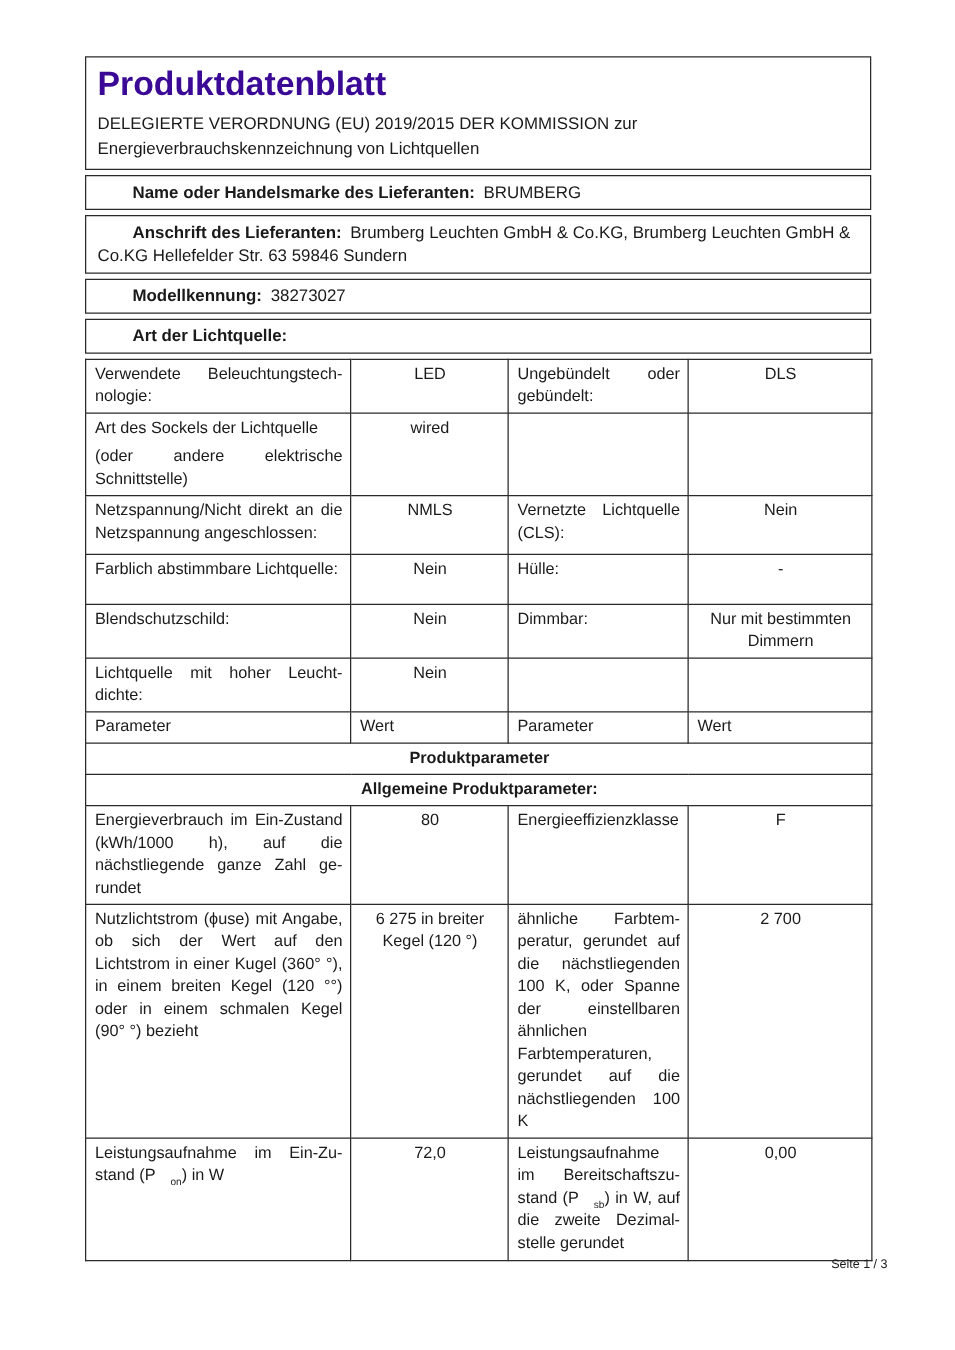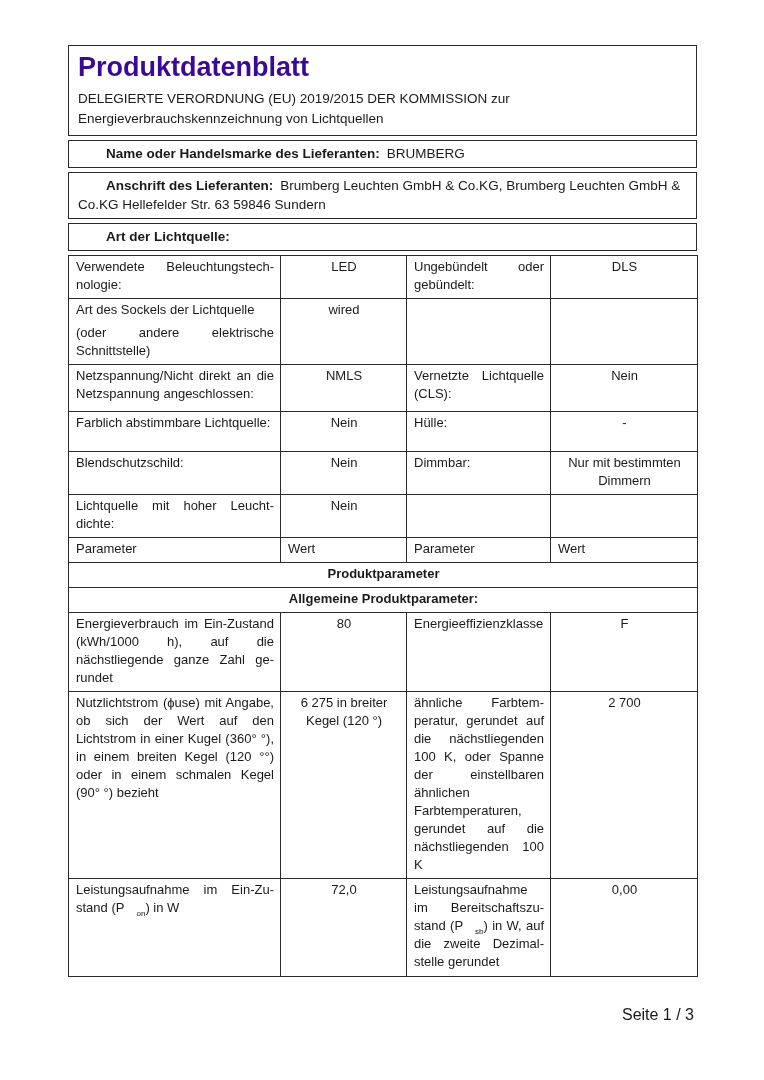--- a/index.html
+++ b/index.html
@@ -50,22 +50,22 @@
   td.label-cell { text-align: justify; }
   td.value-cell { text-align: center; }
   td.span-header { text-align: center; font-weight: 700; padding-top: 1px; padding-bottom: 1px; }
   td.col-header { padding-top: 1px; padding-bottom: 1px; }
   .para-gap { margin-top: 5px; }
   sub { font-size: 0.62em; line-height: 0; margin-left: 12px; }
 
   .footer {
     position: absolute;
     top: 1006px;
-    right: 70px;
-    font-size: 16px;
+    right: 54px;
+    font-size: 10px;
     color: #1a1a1a;
   }
 </style>
 </head>
 <body>
 
 <div class="sheet">
   <div class="content">
 
     <div class="box title-box">
@@ -75,20 +75,23 @@
     </div>
 
     <div class="box">
       <span class="lbl">Name oder Handelsmarke des Lieferanten:</span><span class="val">BRUMBERG</span>
     </div>
 
     <div class="box">
       <span class="lbl">Anschrift des Lieferanten:</span><span class="val">Brumberg Leuchten GmbH &amp; Co.KG, Brumberg Leuchten GmbH &amp; Co.KG Hellefelder Str. 63 59846 Sundern</span>
     </div>
 
+    <div class="box">
+      <span class="lbl">Modellkennung:</span><span class="val">38273027</span>
+    </div>
 
     <div class="box">
       <span class="lbl">Art der Lichtquelle:</span>
     </div>
 
     <table class="params">
       <colgroup>
         <col style="width:212px">
           <col style="width:126px">
           <col style="width:144px">

